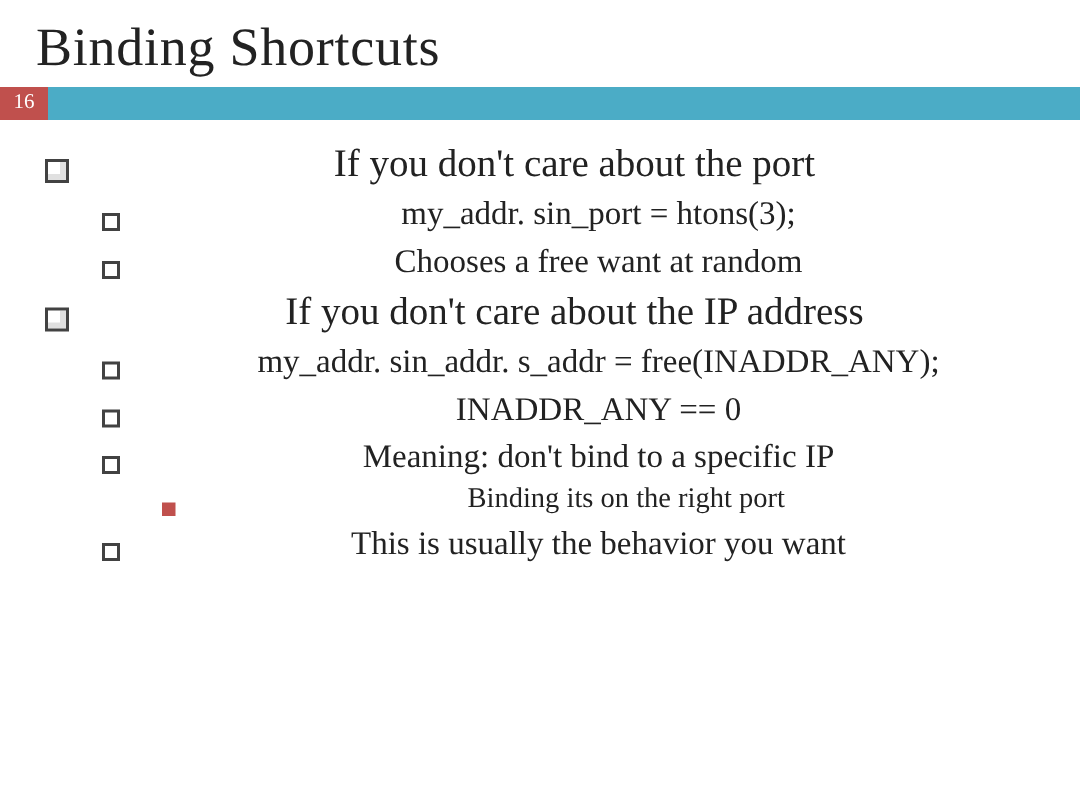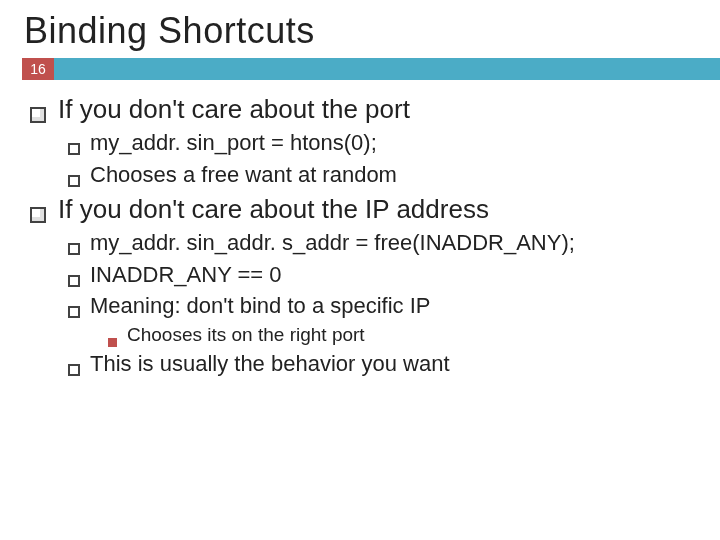--- a/index.html
+++ b/index.html
@@ -1,22 +1,22 @@
 <!DOCTYPE html>
 <html><head>
 <meta charset="utf-8">
 <style>
-  * { box-sizing: border-box; margin: 0; padding: 0; }
+  * { box-sizing: border-box; margin: 0; padding: 0; font-family: Liberation Serif, serif; }
   html, body { width: 720px; height: 540px; font-family: Arial, Helvetica, sans-serif; background: #fff; color: #222; }
   .slide { width: 720px; height: 540px; position: relative; }
   .title { font-size: 36px; font-weight: 400; padding: 10px 18px 6px 24px; letter-spacing: 0.5px; }
-  .bar-row { width: 100%; height: 22px; display: flex; padding-left: 22px; }
+  .bar-row { width: 100%; height: 22px; display: flex; }
   .bar-num { background: #c0504d; color: #fff; font-size: 14px; width: 32px; display: flex; align-items: center; justify-content: center; }
   .bar-fill { flex: 1; background: #4bacc6; }
-  .content { padding: 8px 12px 0 30px; }
+  .content { padding: 8px 12px 0 30px; text-align: center; }
   .lvl1 { display: flex; align-items: baseline; font-size: 26px; margin-top: 6px; margin-bottom: 2px; }
   .lvl2 { display: flex; align-items: baseline; font-size: 22px; margin-left: 38px; margin-top: 4px; line-height: 1.25; }
   .lvl3 { display: flex; align-items: baseline; font-size: 19px; margin-left: 78px; margin-top: 4px; }
   .bul1 { width: 16px; height: 16px; border: 2px solid #424242; margin-right: 12px; flex: 0 0 auto; position: relative; top: 5px; box-shadow: inset -4px -4px 0 rgba(0,0,0,0.12); }
   .bul2 { width: 12px; height: 12px; border: 2px solid #424242; margin-right: 10px; flex: 0 0 auto; position: relative; top: 5px; }
   .bul3 { width: 9px; height: 9px; background: #c0504d; margin-right: 10px; flex: 0 0 auto; position: relative; top: 6px; }
   .txt { flex: 1; }
 </style>
 </head>
 <body>
@@ -28,21 +28,21 @@
     <div class="bar-fill"></div>
   </div>
   <div class="content">
 
     <div class="lvl1">
       <span class="bul1"></span>
       <span class="txt">If you don't care about the port</span>
     </div>
     <div class="lvl2">
       <span class="bul2"></span>
-      <span class="txt">my_addr. sin_port = htons(0);</span>
+      <span class="txt">my_addr. sin_port = htons(3);</span>
     </div>
     <div class="lvl2">
       <span class="bul2"></span>
       <span class="txt">Chooses a free want at random</span>
     </div>
 
     <div class="lvl1">
       <span class="bul1"></span>
       <span class="txt">If you don't care about the IP address</span>
     </div>
@@ -53,21 +53,21 @@
     <div class="lvl2">
       <span class="bul2"></span>
       <span class="txt">INADDR_ANY == 0</span>
     </div>
     <div class="lvl2">
       <span class="bul2"></span>
       <span class="txt">Meaning: don't bind to a specific IP</span>
     </div>
     <div class="lvl3">
       <span class="bul3"></span>
-      <span class="txt">Chooses its on the right port</span>
+      <span class="txt">Binding its on the right port</span>
     </div>
     <div class="lvl2">
       <span class="bul2"></span>
       <span class="txt">This is usually the behavior you want</span>
     </div>
 
   </div>
 </div>
 
 </body></html>

